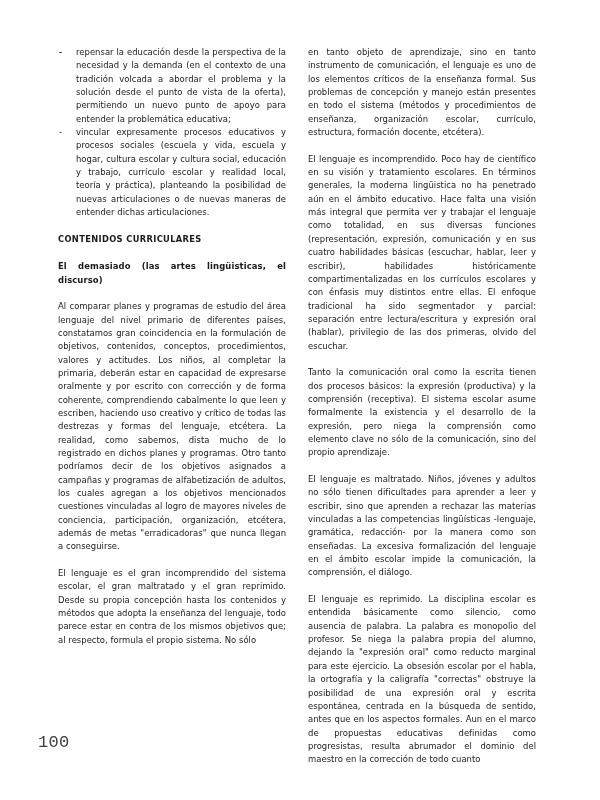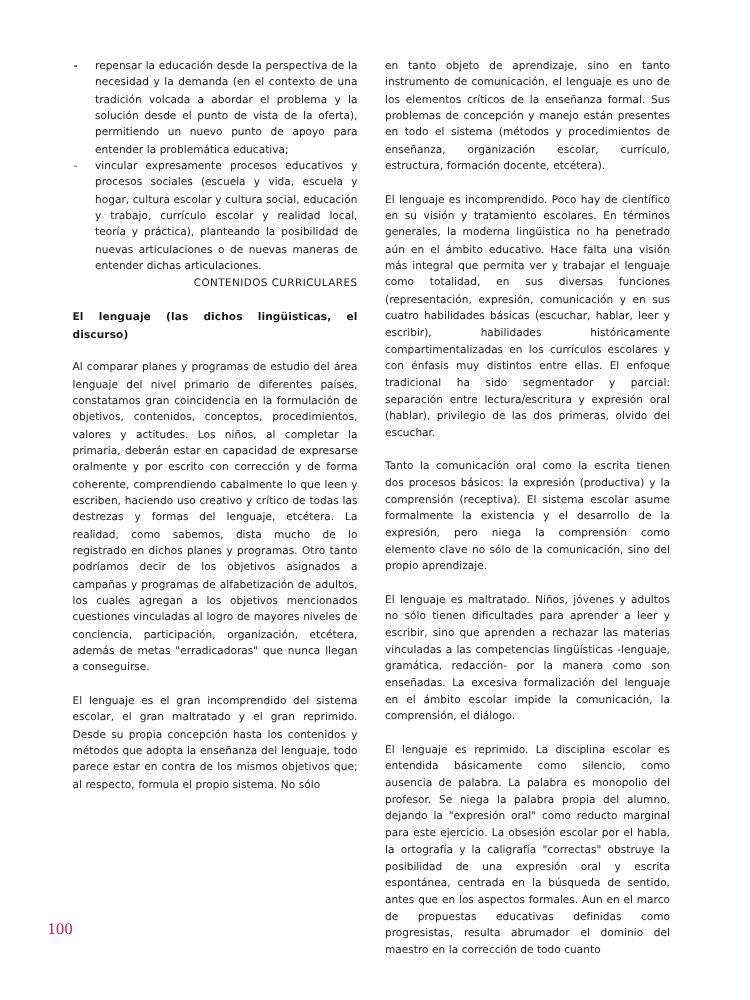--- a/index.html
+++ b/index.html
@@ -73,64 +73,64 @@
   li.bullet-item .dash {
     position: absolute;
     left: 1px;
     top: 0;
     font-size: 8.45px;
     line-height: 13.35px;
     color: #1a1a1a;
   }
 
   h2.section-heading {
-    font-weight: normal;
-    text-align: right;
-    margin-top: 1px;
+    font-weight: bold;
+    text-align: left;
+    margin-top: 14px;
     margin-bottom: 13.35px;
     letter-spacing: 0.35px;
     font-size: 8.3px;
   }
 
   h3.sub-heading {
     font-weight: bold;
     margin-bottom: 13.35px;
     text-align: justify;
     letter-spacing: 0.1px;
   }
 
   .page-number {
     position: absolute;
     left: 38px;
     top: 735px;
-    font-family: Liberation Serif, serif;
-    font-size: 13px;
+    font-family: Liberation Mono, monospace;
+    font-size: 17px;
     line-height: 16px;
-    color: #be185d;
+    color: #404040;
     letter-spacing: 0.3px;
   }
 </style>
 </head>
 <body>
 
 <div class="page">
 
   <div class="columns">
 
     <div class="col">
 
       <ul class="bullet-list">
         <li class="bullet-item"><span class="dash">-</span></li>
         <li class="bullet-item"><span class="dash">-</span><span>repensar la educación desde la perspectiva de la necesidad y la demanda (en el contexto de una tradición volcada a abordar el problema y la solución desde el punto de vista de la oferta), permitiendo un nuevo punto de apoyo para entender la problemática educativa;</span></li>
         <li class="bullet-item"><span class="dash">-</span><span>vincular expresamente procesos educativos y procesos sociales (escuela y vida, escuela y hogar, cultura escolar y cultura social, educación y trabajo, currículo escolar y realidad local, teoría y práctica), planteando la posibilidad de nuevas articulaciones o de nuevas maneras de entender dichas articulaciones.</span></li>
       </ul>
 
       <h2 class="section-heading">CONTENIDOS CURRICULARES</h2>
 
-      <h3 class="sub-heading">El lenguaje (las dichos lingüisticas, el discurso)</h3>
+      <h3 class="sub-heading">El demasiado (las artes lingüisticas, el discurso)</h3>
 
       <p class="body-par">Al comparar planes y programas de estudio del área lenguaje del nivel primario de diferentes países, constatamos gran coincidencia en la formulación de objetivos, contenidos, conceptos, procedimientos, valores y actitudes. Los niños, al completar la primaria, deberán estar en capacidad de expresarse oralmente y por escrito con corrección y de forma coherente, comprendiendo cabalmente lo que leen y escriben, haciendo uso creativo y crítico de todas las destrezas y formas del lenguaje, etcétera. La realidad, como sabemos, dista mucho de lo registrado en dichos planes y programas. Otro tanto podríamos decir de los objetivos asignados a campañas y programas de alfabetización de adultos, los cuales agregan a los objetivos mencionados cuestiones vinculadas al logro de mayores niveles de conciencia, participación, organización, etcétera, además de metas "erradicadoras" que nunca llegan a conseguirse.</p>
       <p class="body-par">El lenguaje es el gran incomprendido del sistema escolar, el gran maltratado y el gran reprimido. Desde su propia concepción hasta los contenidos y métodos que adopta la enseñanza del lenguaje, todo parece estar en contra de los mismos objetivos que; al respecto, formula el propio sistema. No sólo</p>
 
     </div>
 
     <div class="col">
 
       <p class="body-par">en tanto objeto de aprendizaje, sino en tanto instrumento de comunicación, el lenguaje es uno de los elementos críticos de la enseñanza formal. Sus problemas de concepción y manejo están presentes en todo el sistema (métodos y procedimientos de enseñanza, organización escolar, currículo, estructura, formación docente, etcétera).</p>
       <p class="body-par">El lenguaje es incomprendido. Poco hay de científico en su visión y tratamiento escolares. En términos generales, la moderna lingüistica no ha penetrado aún en el ámbito educativo. Hace falta una visión más integral que permita ver y trabajar el lenguaje como totalidad, en sus diversas funciones (representación, expresión, comunicación y en sus cuatro habilidades básicas (escuchar, hablar, leer y escribir), habilidades históricamente compartimentalizadas en los currículos escolares y con énfasis muy distintos entre ellas. El enfoque tradicional ha sido segmentador y parcial: separación entre lectura/escritura y expresión oral (hablar), privilegio de las dos primeras, olvido del escuchar.</p>

